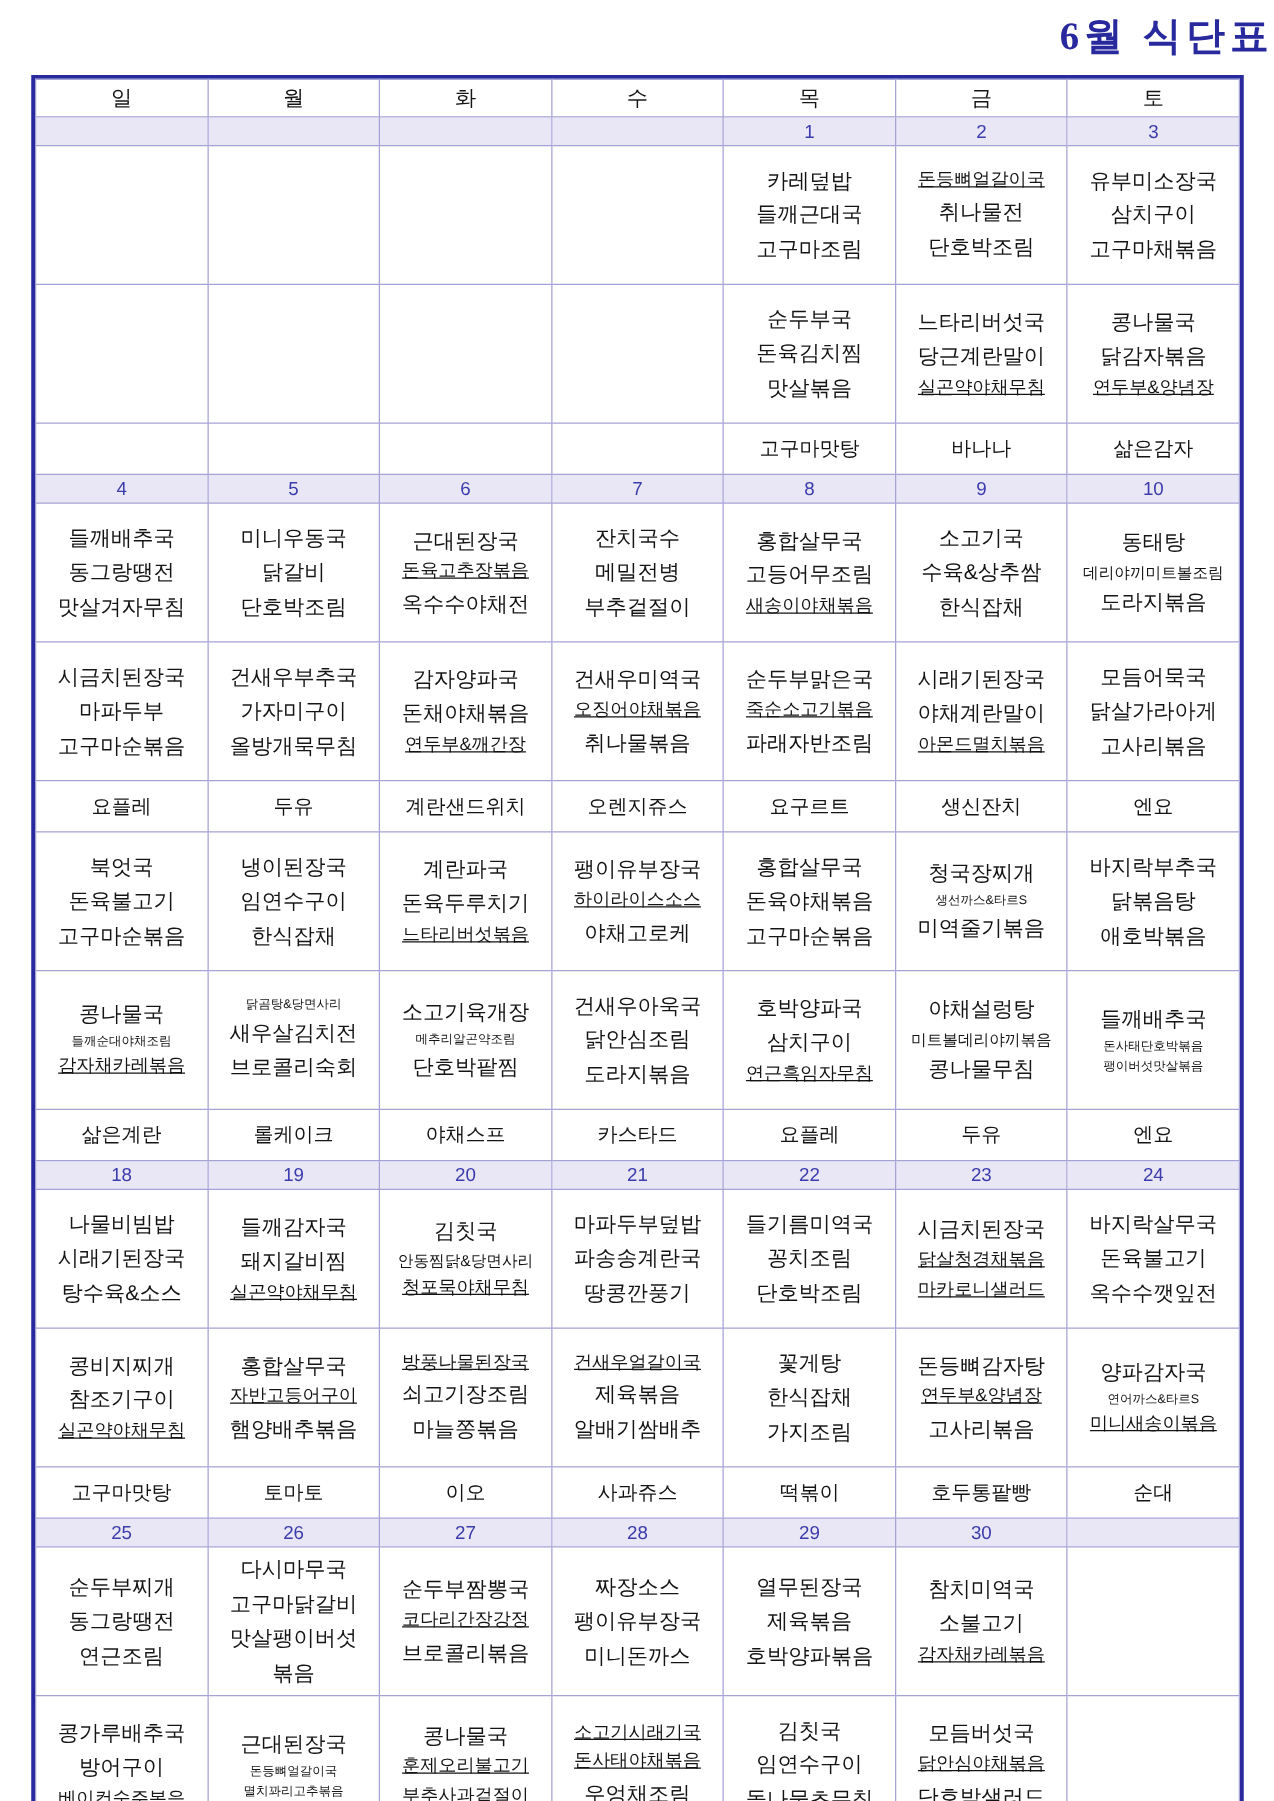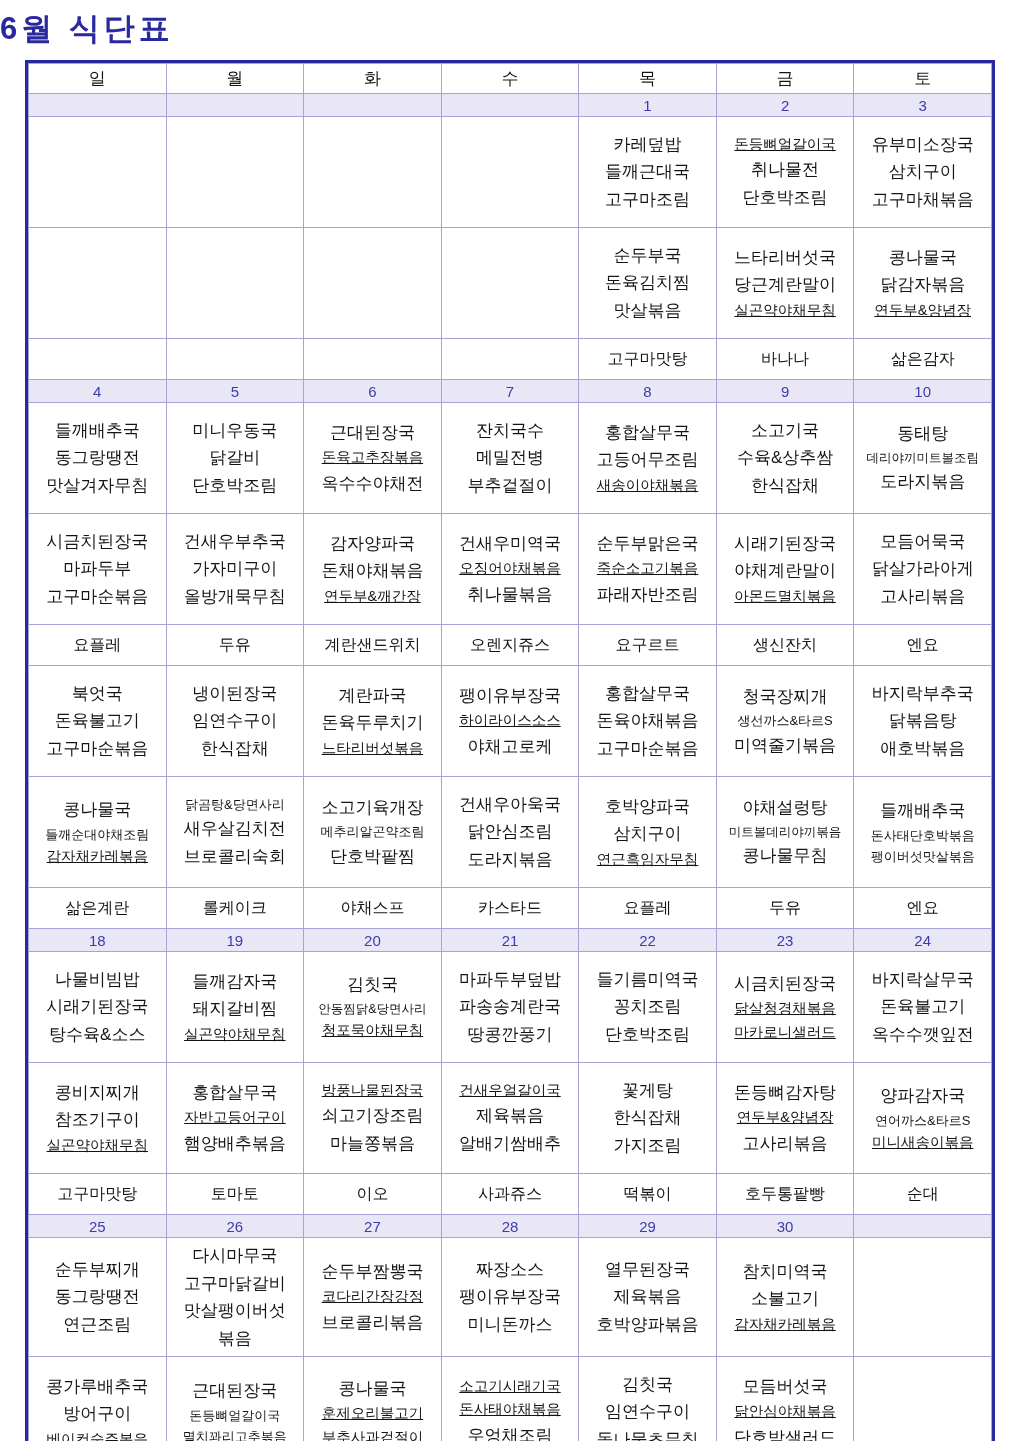--- a/index.html
+++ b/index.html
@@ -12,27 +12,28 @@
   *{box-sizing:border-box;}
   html,body{margin:0;padding:0;}
   body{
     width:1019px;height:1441px;
     background:#ffffff;
     font-family:"Liberation Sans","DejaVu Sans",sans-serif;
     color:var(--ink);
     position:relative;
   }
   .page-title{
-    text-align:left;
+    text-align:right;
     color:var(--navy);
     font-size:31px;
     font-weight:bold;
     letter-spacing:4px;
     padding-top:8px;
     margin:0 0 10px 0;
+    font-family:Liberation Serif, serif;
   }
   .table-wrap{
     margin:0 auto 0 25px;
     width:970px;
     border:3px solid var(--navy);
   }
   table{
     border-collapse:collapse;
     table-layout:fixed;
     width:100%;
@@ -61,21 +62,21 @@
     padding:4px 1px;
     line-height:1.62;
   }
   tr.snack-row td{
     height:41px;
     font-size:16px;
   }
   .menu-line{white-space:nowrap;}
   .f-lg{font-size:17px;}
   .f-md{font-size:14.5px;text-decoration:underline;}
-  .f-sm{font-size:13px;}
+  .f-sm{font-size:10px;}
   .f-xs{font-size:12.5px;}
 </style>
 </head>
 <body>
 
 <h1 class="page-title">6월 식단표</h1>
 
 <div class="table-wrap">
   <table>
     <thead>

